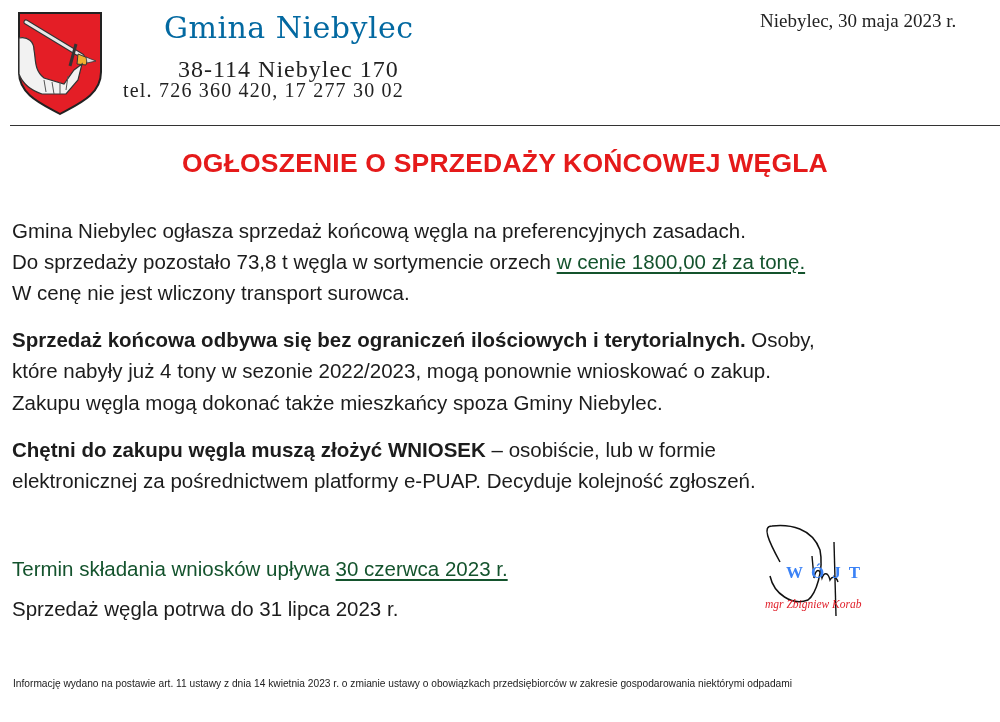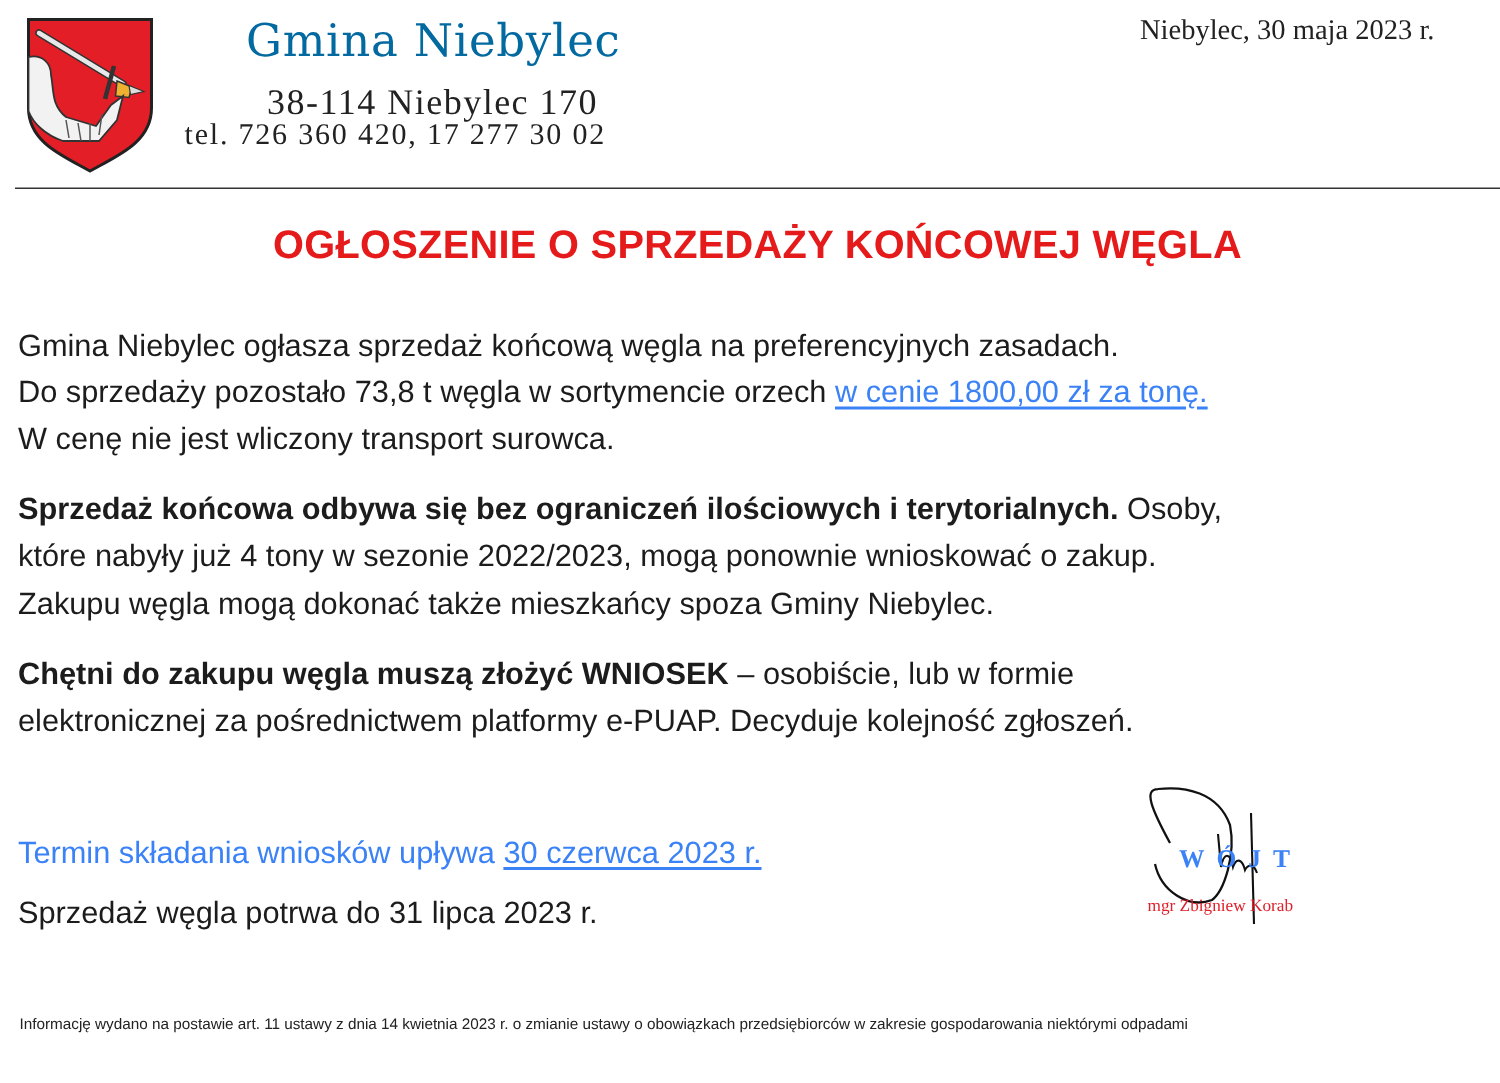--- a/index.html
+++ b/index.html
@@ -29,31 +29,31 @@
     border-top:1.5px solid #333;
   }
   .title {
     position:absolute; left:0; top:148px; width:1010px; text-align:center;
     font-weight:bold; font-size:26.5px; color:#e51a1a; letter-spacing:0.2px;
   }
   .p {
     position:absolute; left:12px; font-size:20.5px; color:#1c1c1c; line-height:29px;
     white-space:nowrap;
   }
-  .red { color:#3b82f6; }
+  .red { color:#14532d; }
   .ul { text-decoration:underline; text-decoration-thickness:1.5px; text-underline-offset:3px; }
   b { font-weight:bold; }
   .sig { position:absolute; left:750px; top:520px; width:170px; height:100px; }
   .sig-title {
     position:absolute; left:786px; top:563px; font-family:"Liberation Serif", serif;
     font-weight:bold; font-size:17px; color:#3b82f6; letter-spacing:8px;
   }
   .sig-name {
     position:absolute; left:765px; top:598px; font-family:"Liberation Serif", serif;
-    font-size:11.5px; color:#e0202a;
+    font-style:italic; font-size:11.5px; color:#e0202a;
   }
   .footnote {
     position:absolute; left:13px; top:674px; font-size:10.2px; color:#222; line-height:19px;
     white-space:nowrap;
   }
 </style>
 </head>
 <body>
 
 <svg class="crest" viewBox="0 0 88 106">

